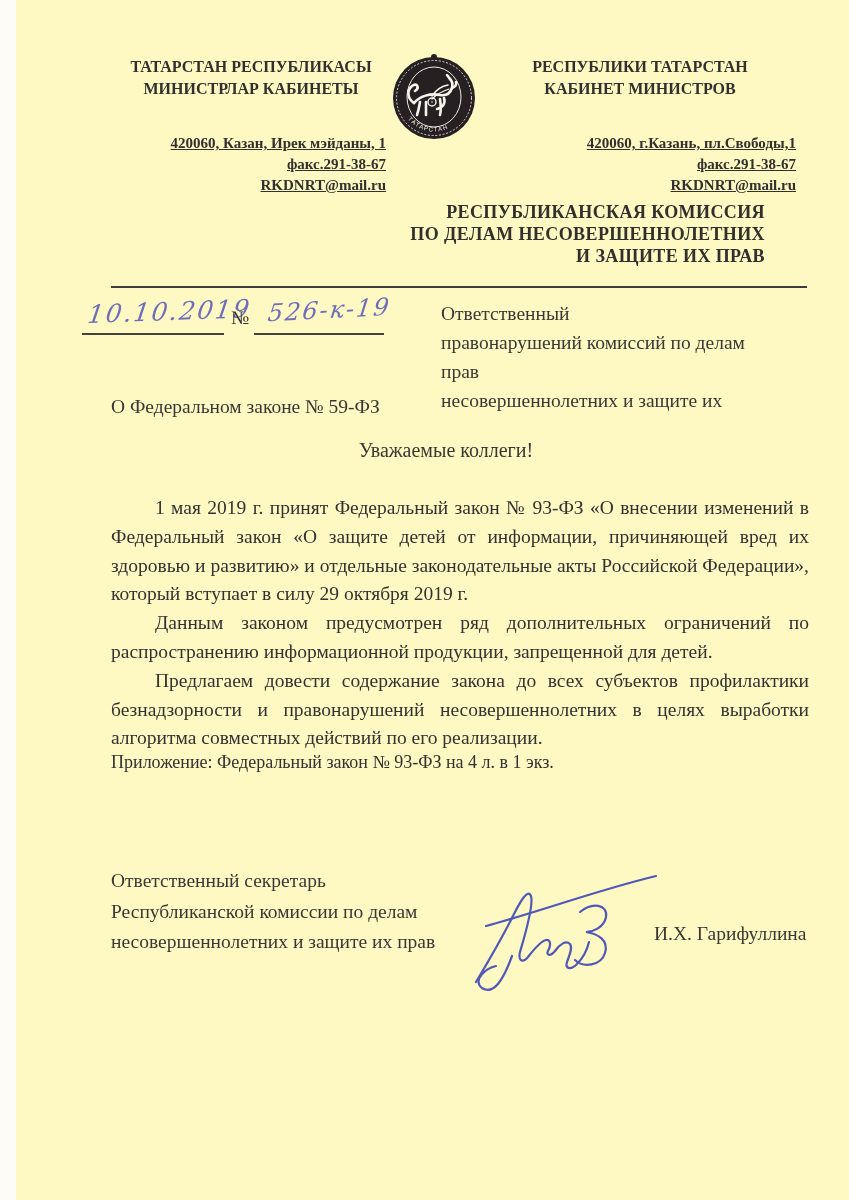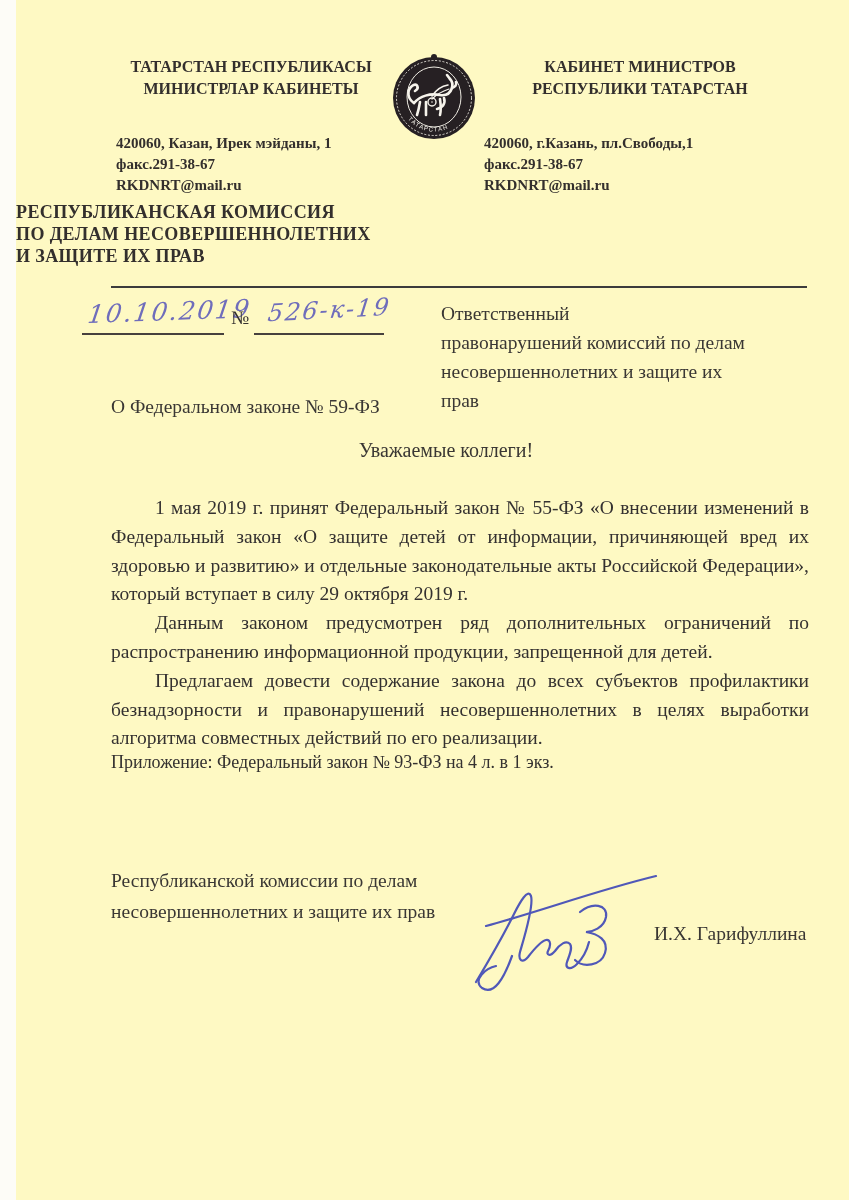--- a/index.html
+++ b/index.html
@@ -8,27 +8,27 @@
     font-family:"Liberation Serif", serif;color:#363230;overflow:hidden;margin-left:16px;
   }
   .page::after{
     content:"";position:absolute;top:0;right:0;width:10px;height:100%;
     background:linear-gradient(to left, rgba(110,105,95,0.10), rgba(110,105,95,0));
     pointer-events:none;
   }
   .abs{position:absolute;}
   
   .org{font-weight:bold;font-size:16px;line-height:22px;text-align:center;color:#332f2d;}
-  .addr{font-weight:bold;font-size:15px;line-height:21px;text-align:left;color:#332f2d;}
+  .addr{font-weight:bold;font-size:15px;line-height:21px;text-align:right;color:#332f2d;text-decoration:underline;}
   .org-left{left:100px;top:56px;width:270px;}
   .org-right{left:468px;top:56px;width:312px;}
   .addr-left{left:100px;top:133px;width:270px;}
   .addr-right{left:468px;top:133px;width:312px;}
   .emblem{left:374px;top:53px;}
-  .commission{left:0;top:201px;width:749px;text-align:left;font-weight:bold;
+  .commission{left:0;top:201px;width:749px;text-align:right;font-weight:bold;
     font-size:18px;line-height:22px;color:#332f2d;letter-spacing:0.4px;}
   .rule{left:95px;top:286px;width:696px;height:2px;background:#3c3c3c;}
   
   .hw{font-family:"DejaVu Serif", serif;font-style:italic;letter-spacing:2px;}
   .hw-date{left:72px;top:297px;font-size:25px;color:#6f6dbb;transform:rotate(-2deg) skewX(-10deg);}
   .hw-num{left:252px;top:296px;font-size:24px;color:#6f6dbb;transform:rotate(-3deg) skewX(-10deg);}
   .no-sign{left:215px;top:307px;font-size:19px;color:#363230;}
   .u-line{height:2px;background:#47413e;}
   .u1{left:66px;top:333px;width:142px;}
   .u2{left:238px;top:333px;width:130px;}
@@ -75,22 +75,22 @@
       <circle cx="42" cy="49" r="4" stroke-width="1.4"></circle>
       <circle cx="42" cy="49" r="0.8" fill="#f7f4ec" stroke="none"></circle>
     </g>
     <path id="emblem-arc" d="M 12 56 A 34 34 0 0 0 76 56" fill="none"></path>
     <text font-size="6" fill="#f7f4ec" letter-spacing="1.2" font-family="Liberation Sans, sans-serif">
       <textPath href="#emblem-arc" startOffset="14%">ТАТАРСТАН</textPath>
     </text>
   </svg>
 
   <div class="abs org org-right">
+    <div>РЕСПУБЛИКИ ТАТАРСТАН</div>
     <div>КАБИНЕТ МИНИСТРОВ</div>
-    <div>РЕСПУБЛИКИ ТАТАРСТАН</div>
   </div>
 
   <div class="abs addr addr-left">
     <div>420060, Казан, Ирек мэйданы, 1</div>
     <div>факс.291-38-67</div>
     <div>RKDNRT@mail.ru</div>
   </div>
   <div class="abs addr addr-right">
     <div>420060, г.Казань, пл.Свободы,1</div>
     <div>факс.291-38-67</div>
@@ -107,36 +107,37 @@
 
   <div class="abs hw hw-date">10.10.2019</div>
   <div class="abs u-line u1"></div>
   <div class="abs no-sign">№</div>
   <div class="abs hw hw-num">526-к-19</div>
   <div class="abs u-line u2"></div>
 
   <div class="abs addressee">
     <div>Ответственный</div>
     <div>правонарушений комиссий по делам</div>
+    <div>прав</div>
     <div>несовершеннолетних и защите их</div>
-    <div>прав</div>
   </div>
 
   <div class="abs subject">О Федеральном законе № 59-ФЗ</div>
   <div class="abs salutation">Уважаемые коллеги!</div>
 
   <div class="abs body-text">
-    <p>1 мая 2019 г. принят Федеральный закон № 55-ФЗ «О внесении изменений в Федеральный закон «О защите детей от информации, причиняющей вред их здоровью и развитию» и отдельные законодательные акты Российской Федерации», который вступает в силу 29 октября 2019 г.</p>
+    <p>1 мая 2019 г. принят Федеральный закон № 93-ФЗ «О внесении изменений в Федеральный закон «О защите детей от информации, причиняющей вред их здоровью и развитию» и отдельные законодательные акты Российской Федерации», который вступает в силу 29 октября 2019 г.</p>
     <p>Данным законом предусмотрен ряд дополнительных ограничений по распространению информационной продукции, запрещенной для детей.</p>
     <p>Предлагаем довести содержание закона до всех субъектов профилактики безнадзорности и правонарушений несовершеннолетних в целях выработки алгоритма совместных действий по его реализации.</p>
   </div>
 
   <div class="abs attachment">Приложение: Федеральный закон № 93-ФЗ на 4 л. в 1 экз.</div>
 
   <div class="abs sig-position">
+    <div>Ответственный секретарь</div>
     <div>Республиканской комиссии по делам</div>
     <div>несовершеннолетних и защите их прав</div>
   </div>
 
   <svg class="abs sig-svg" width="200" height="140" viewBox="0 0 200 140">
     <g stroke="#5058b8" stroke-width="2.2" fill="none" stroke-linecap="round">
       <path d="M 18 68 C 70 54, 130 32, 188 18"></path>
       <path d="M 8 124 C 20 104, 34 80, 46 56 C 52 44, 60 30, 63 38 C 66 48, 56 80, 52 94 C 50 102, 54 106, 60 99 C 67 90, 73 83, 78 82 C 83 81, 83 88, 80 93 C 78 97, 82 99, 87 93 C 92 86, 98 82, 102 86 C 105 90, 101 98, 99 104 C 97 110, 102 113, 109 106 C 115 100, 119 92, 121 84"></path>
       <path d="M 112 54 C 124 44, 140 46, 138 59 C 136 70, 124 74, 118 74 C 130 76, 141 82, 137 95 C 133 108, 115 110, 107 102"></path>
       <path d="M 44 98 C 36 120, 26 138, 14 130 C 4 122, 18 110, 28 108"></path>

